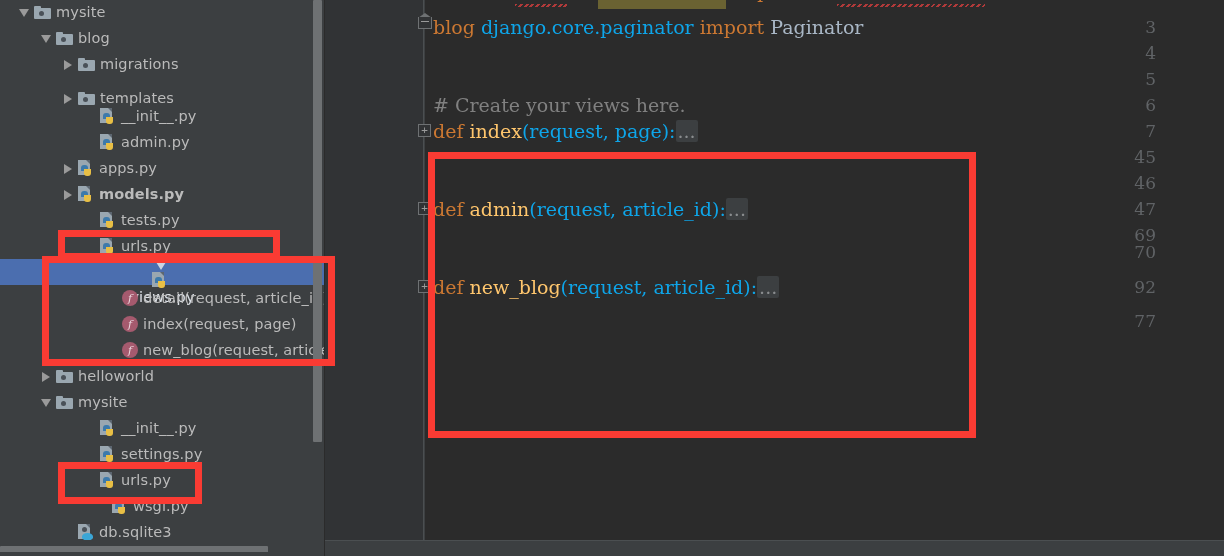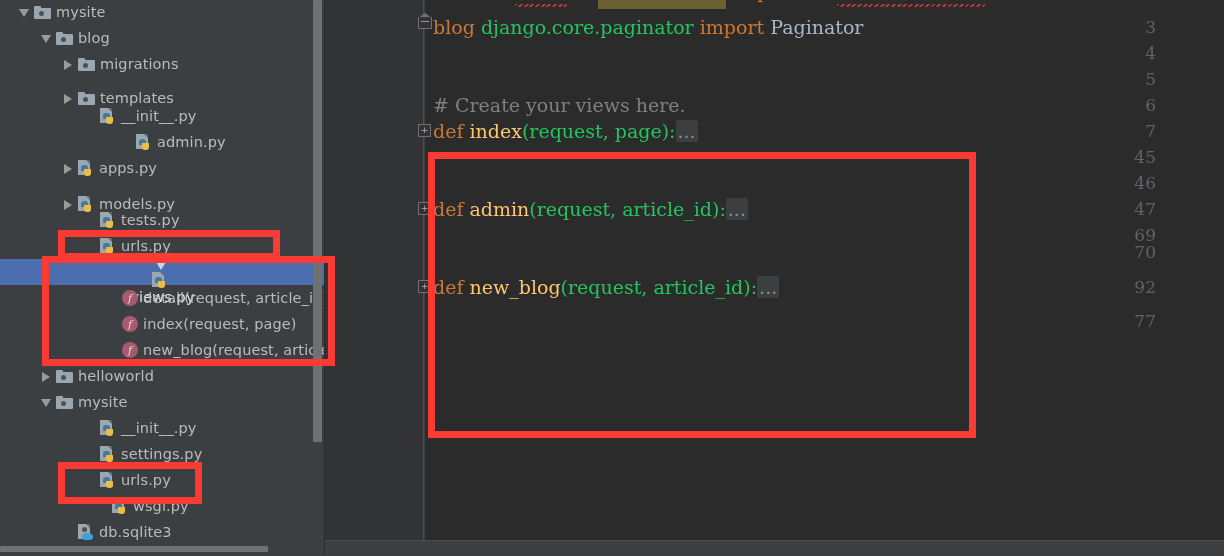--- a/index.html
+++ b/index.html
@@ -181,21 +181,21 @@
   }
 
   .code {
     position: absolute;
     font-family: "DejaVu Serif", "Liberation Serif", serif;
     font-size: 19px; line-height: 26px;
     white-space: pre;
   }
   .k-kw   { color: #cc7832; }
   .k-fn   { color: #ffc66d; }
-  .k-pl   { color: #22c55e; text-align: right; }
+  .k-pl   { color: #0ea5e9; text-align: right; }
   .k-cm   { color: #808080; }
   .k-cls  { color: #a9b7c6; }
   .fold-dots {
     background: #3c3f41; color: #8a8d8f;
     padding: 0 2px; border-radius: 2px;
   }
 
   
   .squig {
     position: absolute; height: 3px;
@@ -281,21 +281,21 @@
           <span style="display: inline-block; flex: 0 0 auto; width: 84px;"></span>
           <span class="arrow none"></span>
           <span class="ico ico-py">
             <span class="page"></span>
             <span class="corner"></span>
             <span class="sn-blue"></span>
             <span class="sn-yellow"></span>
           </span>
           <span class="lbl">__init__.py</span>
         </div>
-        <div class="tree-row" style="top: 129px; padding-left: 36px;">
+        <div class="tree-row" style="top: 129px;">
           <span style="display: inline-block; flex: 0 0 auto; width: 84px;"></span>
           <span class="arrow none"></span>
           <span class="ico ico-py">
             <span class="page"></span>
             <span class="corner"></span>
             <span class="sn-blue"></span>
             <span class="sn-yellow"></span>
           </span>
           <span class="lbl">admin.py</span>
         </div>
@@ -303,21 +303,21 @@
           <span style="display: inline-block; flex: 0 0 auto; width: 62px;"></span>
           <span class="arrow right"></span>
           <span class="ico ico-py">
             <span class="page"></span>
             <span class="corner"></span>
             <span class="sn-blue"></span>
             <span class="sn-yellow"></span>
           </span>
           <span class="lbl">apps.py</span>
         </div>
-        <div class="tree-row" style="top: 191px;">
+        <div class="tree-row" style="top: 181px; font-weight: bold;">
           <span style="display: inline-block; flex: 0 0 auto; width: 62px;"></span>
           <span class="arrow right"></span>
           <span class="ico ico-py">
             <span class="page"></span>
             <span class="corner"></span>
             <span class="sn-blue"></span>
             <span class="sn-yellow"></span>
           </span>
           <span class="lbl">models.py</span>
         </div>

